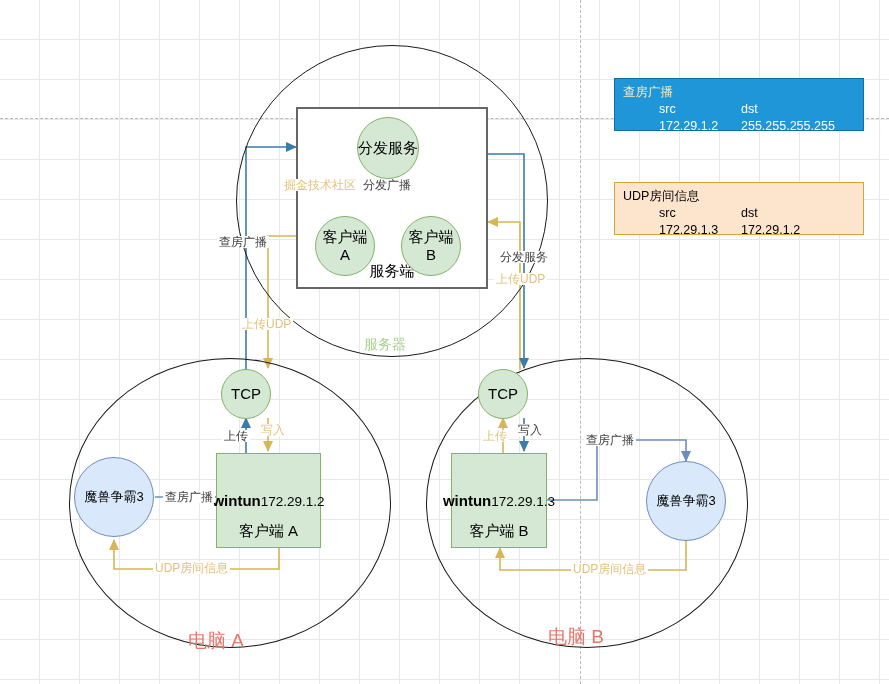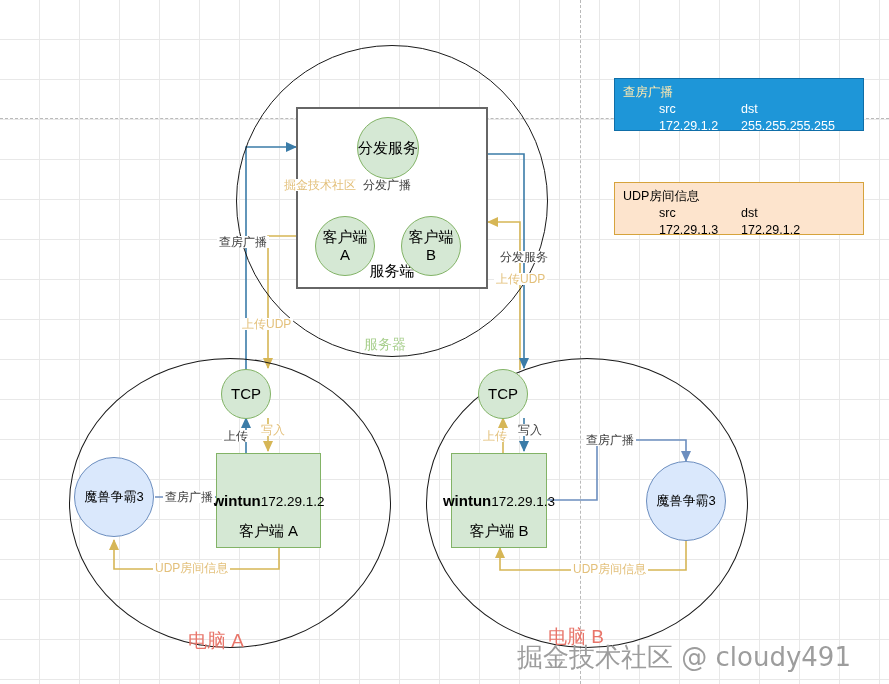--- a/index.html
+++ b/index.html
@@ -249,15 +249,14 @@
     <div class="l-row">
       <span class="l-c1">src</span>
       <span>dst</span>
     </div>
     <div class="l-row">
       <span class="l-c1">172.29.1.3</span>
       <span>172.29.1.2</span>
     </div>
   </div>
 
-  <div class="watermark" style="left:517px;top:640px;">掘金技术社区 @ cloudy491</div>
 
 </div>
 
 </body></html>

